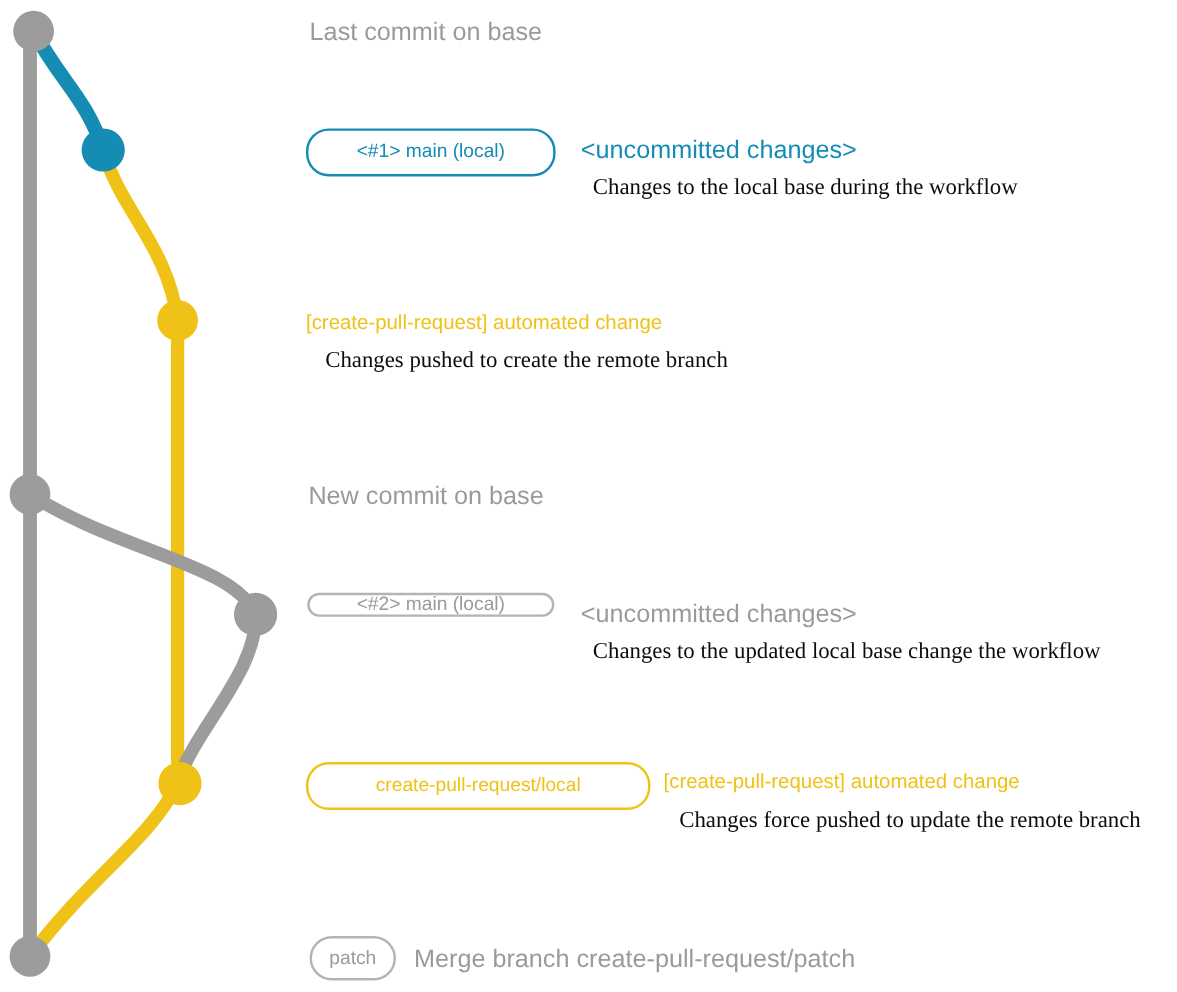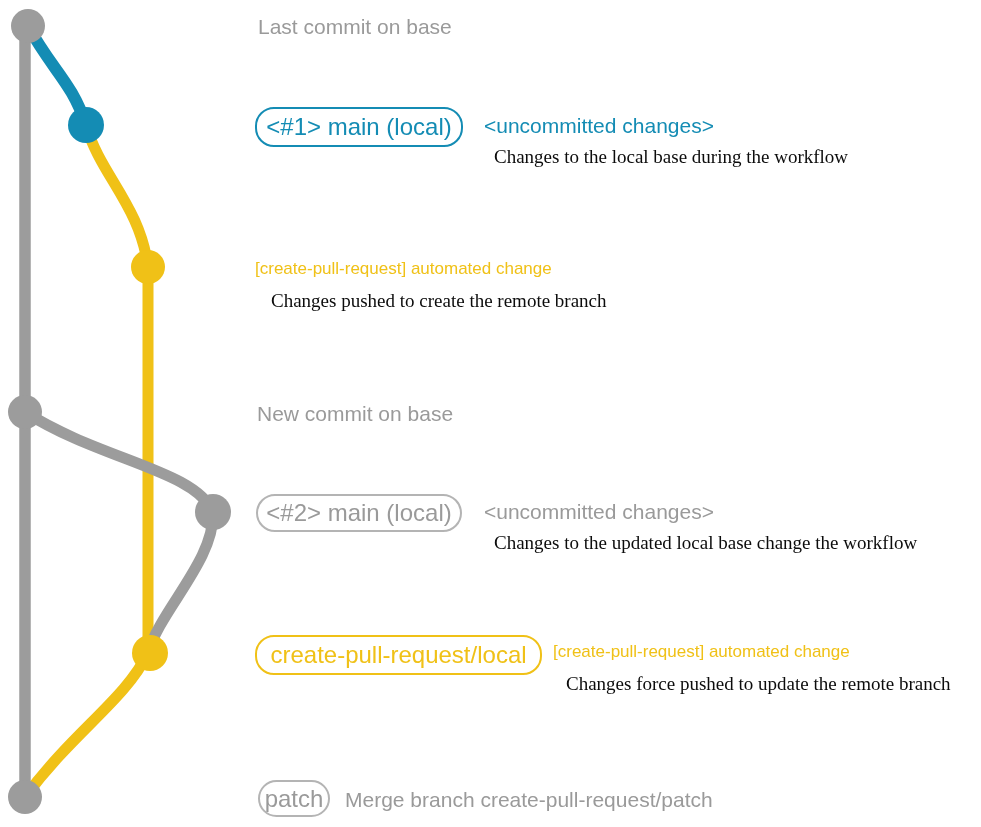--- a/index.html
+++ b/index.html
@@ -15,21 +15,21 @@
   .fill-yellow{fill:var(--yellow);}
   .t{position:absolute;line-height:1;white-space:nowrap;}
   .sans{font-family:"Liberation Sans",sans-serif;font-size:21px;text-align:right;}
   .big{font-size:17px;}
   .note{font-family:"Liberation Serif",serif;font-size:19px;color:var(--note_black);}
   .gray-t{color:var(--text_gray);}
   .blue-t{color:var(--blue);}
   .yellow-t{color:var(--yellow);}
   .badge{position:absolute;box-sizing:border-box;border:2px solid;border-radius:19px;
          display:flex;align-items:center;justify-content:center;
-         font-size:24px;white-space:nowrap;}
+         font-size:16px;white-space:nowrap;}
   .badge.blue{border-color:var(--blue);color:var(--blue);}
   .badge.gray{border-color:var(--border_gray);color:var(--text_gray);}
   .badge.yellow{border-color:var(--yellow);color:var(--yellow);}
 </style>
 </head>
 <body>
 
 <div id="stage">
 
   <svg id="graph-svg" width="240" height="827" viewBox="0 0 240 827">
@@ -56,21 +56,21 @@
     <span>&lt;#1&gt; main (local)</span>
   </div>
   <div class="t sans blue-t" style="left:484px;top:115px">&lt;uncommitted changes&gt;</div>
   <div class="t note" style="left:494px;top:147px">Changes to the local base during the workflow</div>
 
   <div class="t sans big yellow-t" style="left:255px;top:260px">[create-pull-request] automated change</div>
   <div class="t note" style="left:271px;top:291px">Changes pushed to create the remote branch</div>
 
   <div class="t sans gray-t" style="left:257px;top:403px">New commit on base</div>
 
-  <div class="badge gray" style="left:256px;top:494px;width:206px;height:38px">
+  <div class="badge gray" style="left:256px;top:494px;width:206px;height:20px">
     <span>&lt;#2&gt; main (local)</span>
   </div>
   <div class="t sans gray-t" style="left:484px;top:501px">&lt;uncommitted changes&gt;</div>
   <div class="t note" style="left:494px;top:533px">Changes to the updated local base change the workflow</div>
 
   <div class="badge yellow" style="left:255px;top:635px;width:287px;height:40px">
     <span>create-pull-request/local</span>
   </div>
   <div class="t sans big yellow-t" style="left:553px;top:643px">[create-pull-request] automated change</div>
   <div class="t note" style="left:566px;top:674px">Changes force pushed to update the remote branch</div>

